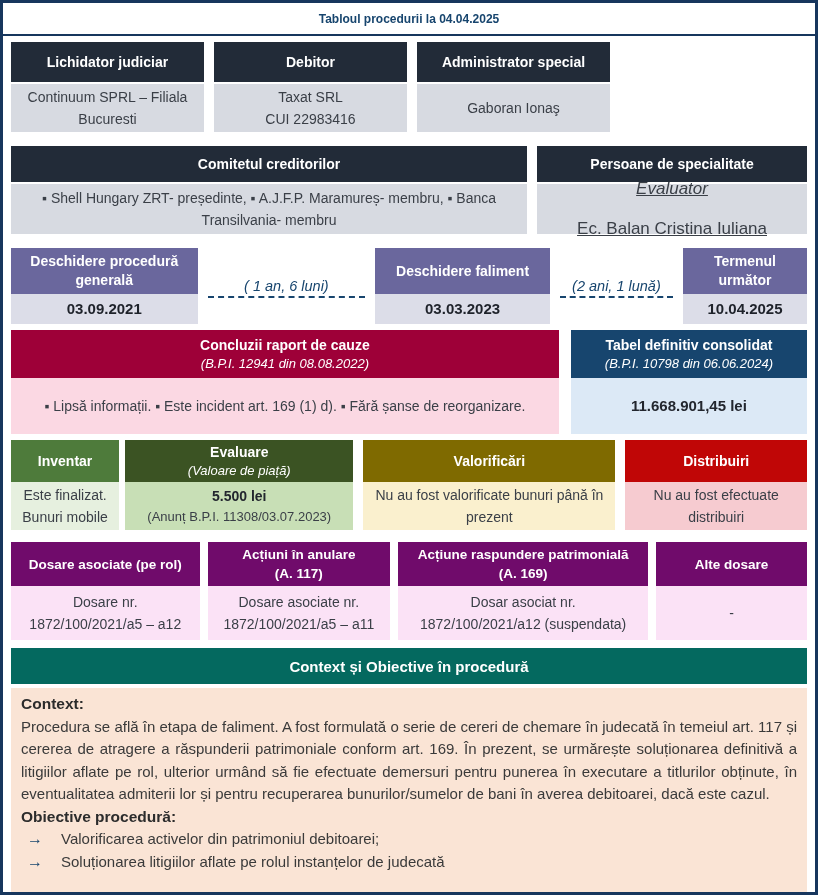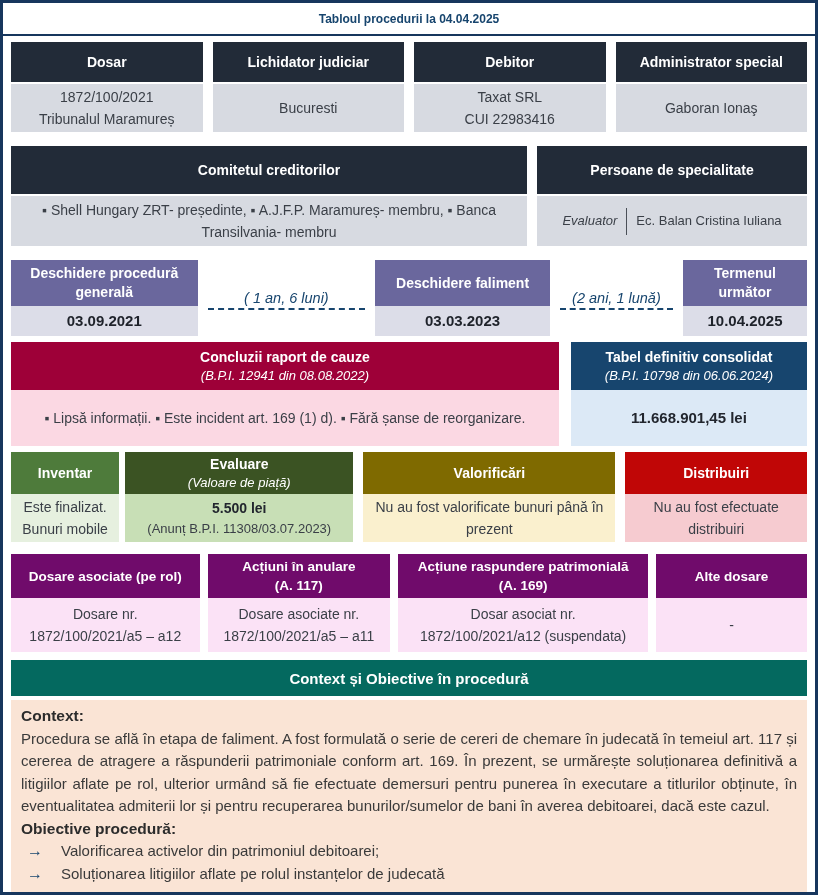--- a/index.html
+++ b/index.html
@@ -52,33 +52,33 @@
   .bg-olive     { background: var(--c-olive); }
   .bg-cream     { background: var(--c-cream); }
   .bg-red       { background: var(--c-red); }
   .bg-lightred  { background: var(--c-light-red); }
   .bg-magenta   { background: var(--c-magenta); }
   .bg-lightmagenta { background: var(--c-light-magenta); }
   .bg-teal      { background: var(--c-teal); }
   .bg-peach     { background: var(--c-peach); }
 
   
-  .h30 { height: 30px; } .h36 { height: 48px; } .h40 { height: 40px; }
+  .h30 { height: 30px; } .h36 { height: 36px; } .h40 { height: 40px; }
   .h42 { height: 42px; } .h44 { height: 44px; } .h46 { height: 46px; }
   .h48 { height: 48px; } .h50 { height: 50px; } .h54 { height: 54px; }
   .h56 { height: 56px; }
 
   
   .row-top { gap: 10px; }
   .row-top .card { width: 193px; }
 
   
   .committee-card { width: 520px; margin-right: 10px; }
   .specialists-card { width: 272px; }
-  .spec-val { flex-direction: row; gap: 9px; font-size: 13px; }
+  .spec-val { flex-direction: column; gap: 9px; font-size: 17px; text-decoration: underline; }
   .spec-role { font-style: italic; }
   .vdiv { width: 0; border-left: 1px solid #4a4f57; height: 27px; }
 
   
   .tl-box .val { font-weight: bold; color: #1e222a; font-size: 15px; }
   .tl1 { width: 188px; border-radius: 32px; } .tl2 { width: 176px; } .tl3 { width: 125px; }
   .iv1 { width: 179px; } .iv2 { width: 134px; }
   .interval { display: flex; flex-direction: column; justify-content: flex-end; align-items: center; padding: 0 10px; }
   .interval-label {
     width: 100%; text-align: center; color: var(--c-navy); font-style: italic;
@@ -125,29 +125,23 @@
 <body>
 
 <div class="page">
 
   <div class="title-bar">Tabloul procedurii la 04.04.2025</div>
 
   <div class="inner">
 
     <div class="row row-top mt6">
       <div class="card">
-        <div class="hdr bg-dark h40">Dosar</div>
-        <div class="val bg-gray h48 gap2">
-          <div>1872/100/2021</div>
-          <div>Tribunalul Maramureș</div>
-        </div>
-      </div>
-      <div class="card">
         <div class="hdr bg-dark h40">Lichidator judiciar</div>
         <div class="val bg-gray h48 gap2">
+          <div>Continuum SPRL – Filiala</div>
           <div>Bucuresti</div>
         </div>
       </div>
       <div class="card">
         <div class="hdr bg-dark h40">Debitor</div>
         <div class="val bg-gray h48 gap2">
           <div>Taxat SRL</div>
           <div>CUI 22983416</div>
         </div>
       </div>

